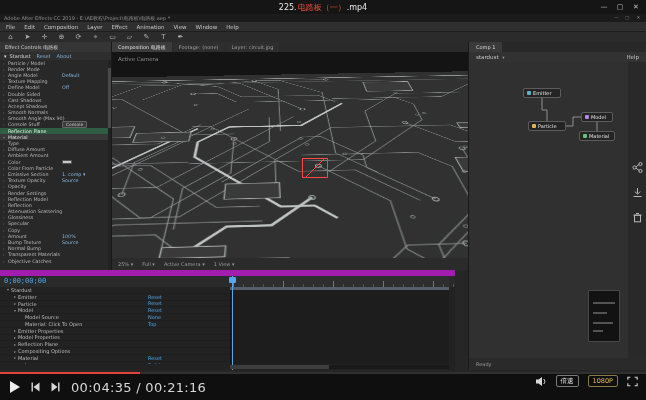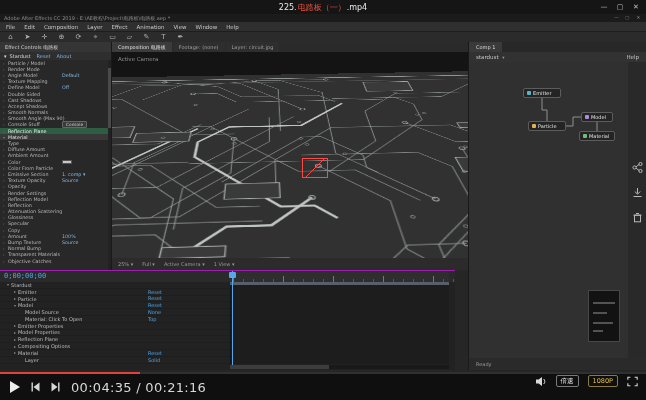--- a/index.html
+++ b/index.html
@@ -83,21 +83,21 @@
         display:flex;align-items:center;gap:2px;padding:0 3px;font-size:5px;color:#e2e2e2;white-space:nowrap}
   .node .chip{width:4px;height:4px;border-radius:1px;flex:0 0 auto}
   .sd-wires{position:absolute;inset:0}
   .sd-strip{position:absolute;right:0;top:20px;width:18px;bottom:12px;background:#292929;display:flex;
             flex-direction:column;align-items:center;padding-top:100px;gap:14px}
   .sd-thumb{position:absolute;right:26px;bottom:28px;width:32px;height:52px;background:#121212;border:1px solid #474747}
   .sd-status{position:absolute;left:0;bottom:0;width:100%;height:12px;background:#2a2a2a;font-size:5px;
              color:#9a9a9a;line-height:12px;padding-left:7px}
 
   
-  .tl{left:0;top:256px;width:455px;height:100px;background:#222;border-top:1px solid #a21caf}
+  .tl{left:0;top:256px;width:455px;height:100px;background:#222;border-top:6px solid #a21caf}
   .tl-head{position:absolute;left:0;top:0;width:100%;height:11px;background:#2a2a2a}
   .tl-timecode{position:absolute;left:4px;top:0;line-height:11px;font-size:7px;color:#4fa3e3;
                font-family:"DejaVu Sans Mono",monospace}
   .tl-ruler{position:absolute;left:230px;right:6px;top:0;height:11px;background:#2e2e2e}
   .tick{position:absolute;bottom:0;width:1px;background:#555}
   .tl-left{position:absolute;left:0;top:11px;width:230px;bottom:6px;overflow:hidden}
   .tl-row{height:6.8px;display:flex;align-items:center;font-size:5px;color:#bdbdbd;
           border-bottom:1px solid #1e1e1e;position:relative;white-space:nowrap}
   .tl-row .arr{color:#8a8a8a;font-size:4px;width:6px;text-align:center}
   .tl-row .val{position:absolute;left:148px;color:#4fa3e3}

